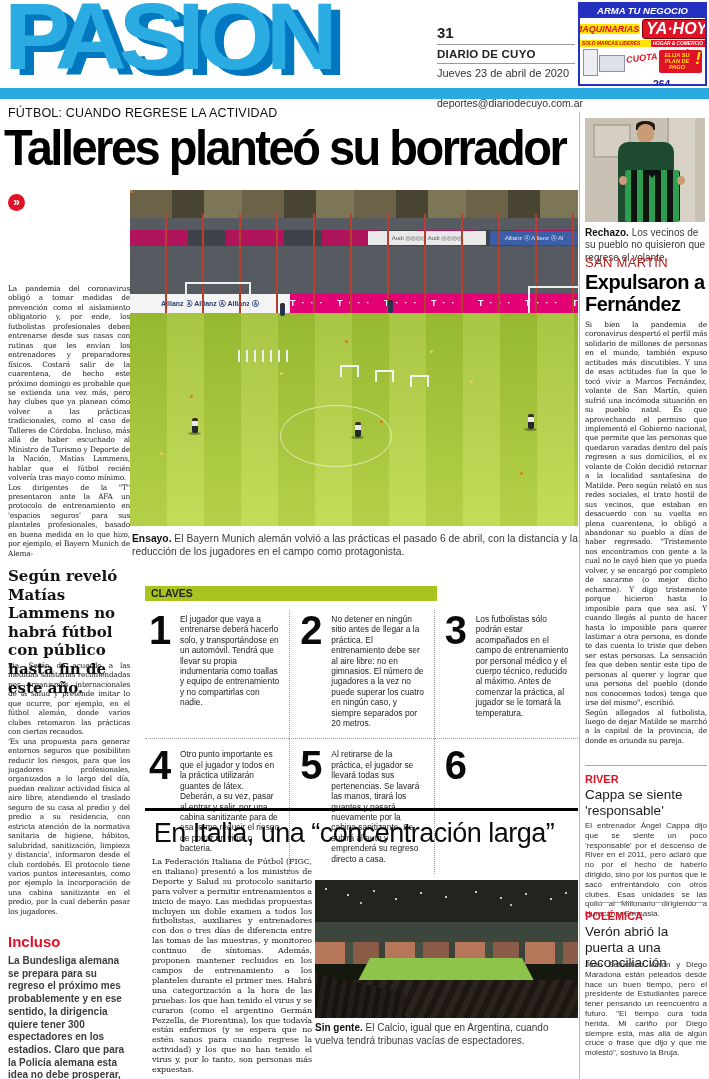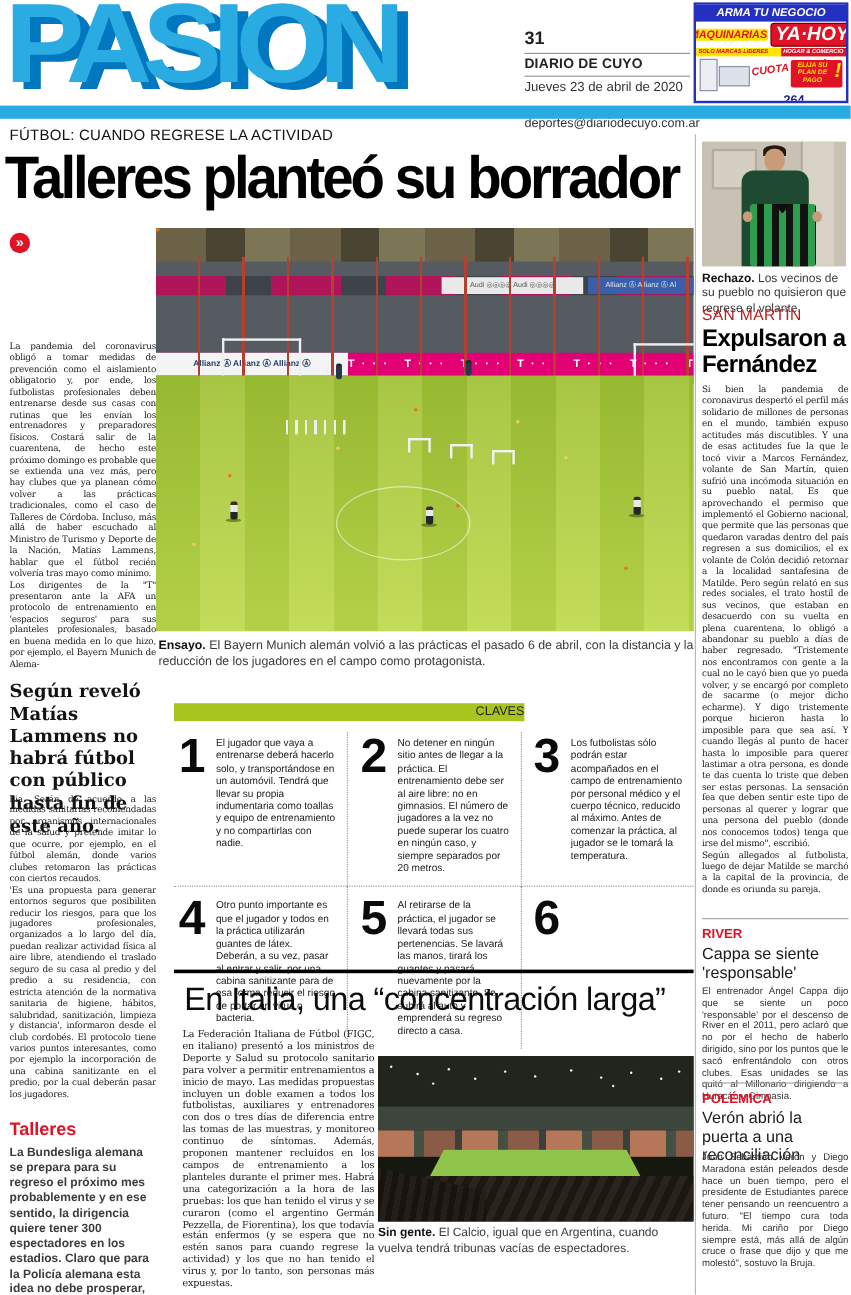--- a/index.html
+++ b/index.html
@@ -106,22 +106,22 @@
   .pm-player::after{content:"";position:absolute;left:-4px;top:14px;width:13px;height:3px;border-radius:50%;
              background:rgba(30,50,10,.45);}
   .pm-staff{position:absolute;width:5px;height:13px;border-radius:2px;
             background:linear-gradient(180deg,#2b2520 0 18%,#27364d 18% 100%);}
   .caption{font-size:10.3px;line-height:13px;color:#3a3a3a;}
   .caption b{color:#111;}
   .cap-ensayo{position:absolute;left:2px;top:342px;width:446px;}
 
   
   .claves{position:absolute;left:15px;top:396px;width:433px;}
-  .claves-bar{width:292px;height:15px;background:#a8c41e;color:#222;font-weight:400;font-size:10.5px;
-              line-height:15px;padding-left:6px;box-sizing:border-box;text-align:right;}
+  .claves-bar{width:292px;height:15px;background:#a8c41e;color:#222;font-weight:700;font-size:10.5px;
+              line-height:15px;padding-left:6px;box-sizing:border-box;}
   .claves-grid{display:grid;grid-template-columns:1fr 1fr 1fr;margin-top:9px;}
   .clave{display:flex;gap:6px;padding:4px 9px 10px 4px;box-sizing:border-box;}
   .clave.c2,.clave.c3,.clave.c5,.clave.c6{border-left:1px dotted #9a9a9a;padding-left:10px;}
   .clave.r1{border-bottom:1px dotted #9a9a9a;}
   .clave.r2{padding-top:10px;}
   .clave-num{font-size:40px;font-weight:800;line-height:33px;letter-spacing:-2px;color:#0a0a0a;min-width:25px;}
   .clave-text{font-size:8.4px;line-height:10.4px;color:#222;}
 
   
   .blackrule{position:absolute;left:15px;top:618px;width:433px;height:3px;background:#000;}
@@ -233,21 +233,21 @@
 
 <div class="serifcol body1">La pandemia del coronavirus obligó a tomar medidas de prevención como el aislamiento obligatorio y, por ende, los futbolistas profesionales deben entrenarse desde sus casas con rutinas que les envían los entrenadores y preparadores físicos. Costará salir de la cuarentena, de hecho este próximo domingo es probable que se extienda una vez más, pero hay clubes que ya planean cómo volver a las prácticas tradicionales, como el caso de Talleres de Córdoba. Incluso, más allá de haber escuchado al Ministro de Turismo y Deporte de la Nación, Matías Lammens, hablar que el fútbol recién volvería tras mayo como mínimo.
 Los dirigentes de la "T" presentaron ante la AFA un protocolo de entrenamiento en 'espacios seguros' para sus planteles profesionales, basado en buena medida en lo que hizo, por ejemplo, el Bayern Munich de Alema-</div>
 
 <div class="subhead">Según reveló Matías Lammens no habrá fútbol con público hasta fin de este año.</div>
 
 <div class="serifcol body2">nia. Serán de acuerdo a las medidas sanitarias recomendadas por organismos internacionales de la salud y pretende imitar lo que ocurre, por ejemplo, en el fútbol alemán, donde varios clubes retomaron las prácticas con ciertos recaudos.
 'Es una propuesta para generar entornos seguros que posibiliten reducir los riesgos, para que los jugadores profesionales, organizados a lo largo del día, puedan realizar actividad física al aire libre, atendiendo el traslado seguro de su casa al predio y del predio a su residencia, con estricta atención de la normativa sanitaria de higiene, hábitos, salubridad, sanitización, limpieza y distancia', informaron desde el club cordobés. El protocolo tiene varios puntos interesantes, como por ejemplo la incorporación de una cabina sanitizante en el predio, por la cual deberán pasar los jugadores.</div>
 
 <div class="alemania">
-  <div class="seclabel-red">Talleres</div>
+  <div class="seclabel-red">Incluso</div>
   <div class="alemania-body">La Bundesliga alemana se prepara para su regreso el próximo mes probablemente y en ese sentido, la dirigencia quiere tener 300 espectadores en los estadios. Claro que para la Policía alemana esta idea no debe prosperar, aunque se cumplan con todos los requisitos de salud. Habrá que ver de qué manera se resuelve este dilema.</div>
 </div>
 
 <div class="middle">
 
   <div class="photo-main">
     <div class="pm-trees"></div>
     <div class="pm-wall"></div>
     <div class="pm-band1"></div>
     <div class="pm-audi">Audi ◎◎◎◎  Audi ◎◎◎◎</div>

